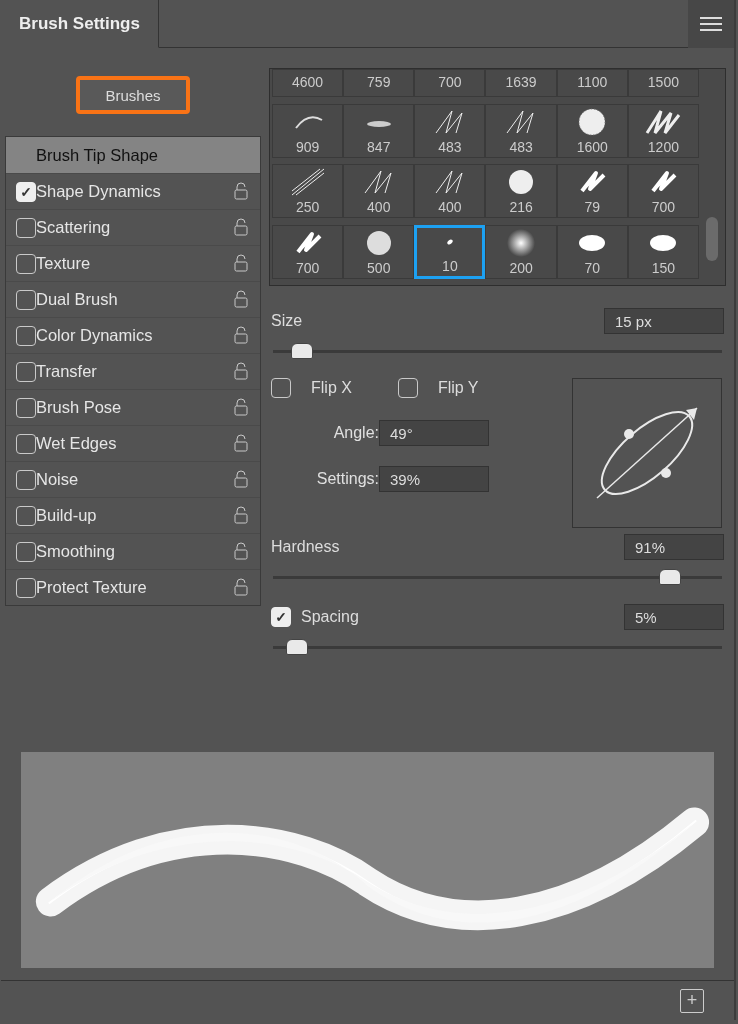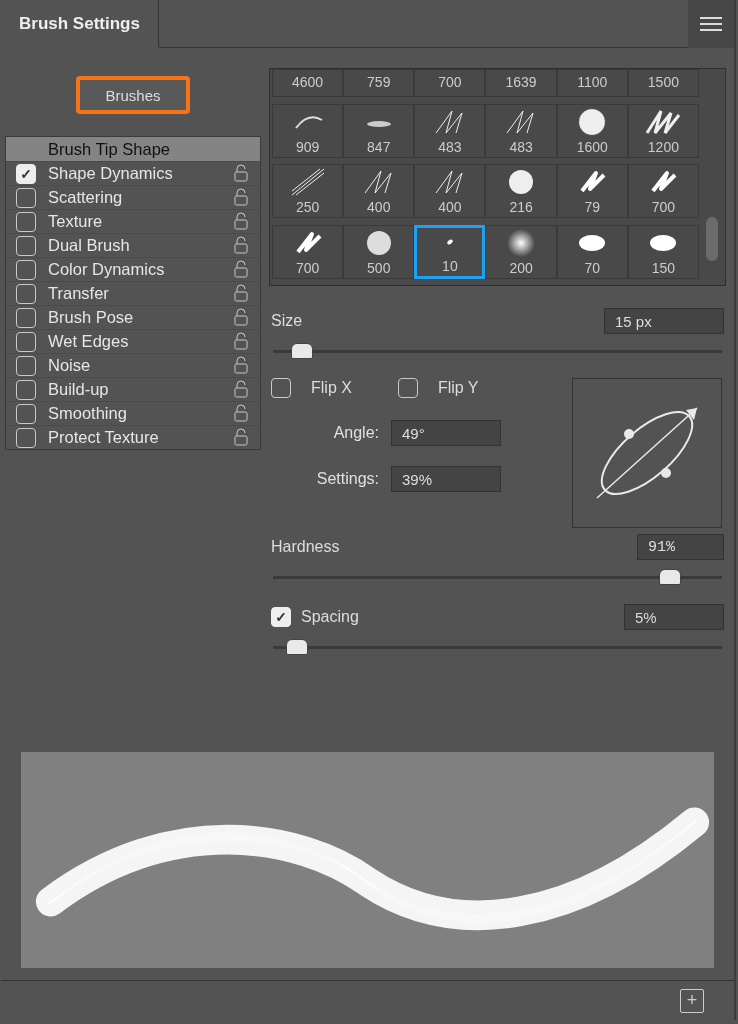--- a/index.html
+++ b/index.html
@@ -7,21 +7,21 @@
   .panel { width: 735px; height: 1020px; margin-left:1px; background: #535353; display: flex; flex-direction: column; border-right:2px solid #3c3c3c;}
   .header { display:flex; align-items:center; height:48px; border-bottom:1px solid #333;}
   .tab { height:48px; background:#535353; color:#eee; font-weight:bold; font-size:17px; padding:14px 18px; border-right:1px solid #333; border-bottom:1px solid #535353;}
   .tab-rest { flex:1; background:#474747;}
   .hamburger { width:46px; height:48px; background:#474747; display:flex; align-items:center; justify-content:center;}
   .hamburger svg{stroke:#ddd}
   .body { flex:1; display:flex; padding:16px 4px 0 4px;}
   .left { width:260px; padding:4px 4px 0 0;}
   .brushes-btn { display:block; margin:8px auto 22px auto; width:114px; height:38px; background:#595959; border:4px solid #f97316; color:#ddd; font-size:15px; border-radius:4px;}
   .options { border:1px solid #3a3a3a;}
-  .opt { display:flex; align-items:center; height:24px; padding:0 6px 0 10px; gap:12px; border-top:1px solid #4a4a4a;justify-content:flex-end;}
+  .opt { display:flex; align-items:center; height:36px; padding:0 6px 0 10px; border-top:1px solid #4a4a4a;justify-content:flex-end;}
   .opt:first-child{border-top:none}
   .opt.sel { background:#848484;}
   .chk { width:20px; height:20px; border:1.5px solid #c9c9c9; border-radius:4px; flex:0 0 20px; display:flex; align-items:center; justify-content:center; background:#535353;}
   .chk.on { background:#eee; border-color:#eee;}
   .chk.on::after{content:"✓"; color:#333; font-size:14px; font-weight:bold;}
   .indent { width:20px; flex:0 0 20px;}
   .opt span.label { flex:1; font-size:16.5px; color:#e6e6e6;}
   .opt.sel span.label{color:#111; font-weight:500}
   .lock { width:20px; height:22px; margin-right:2px;}
   .lock svg{stroke:#c9c9c9; fill:none}
@@ -37,21 +37,21 @@
   .ctrl { margin-top:22px; }
   .row { display:flex; align-items:center; margin:0 2px 8px 2px;}
   .row .lbl { font-size:16px; color:#ddd;}
   .val-box { background:#444; border:1px solid #333; color:#ddd; font-size:15px; padding:3px 10px; min-width:70px; height:26px;}
   .spacer-flex{flex:1}
   .slider { position:relative; height:18px; margin:6px 4px 18px 4px;}
   .slider .track { position:absolute; top:8px; left:0; right:0; height:3px; background:#3a3a3a;}
   .slider .handle { position:absolute; top:1px; width:22px; height:16px; background:#e9e9e9; border:1px solid #444; border-radius:6px 6px 2px 2px;}
   .anglegroup { display:flex; gap:22px; align-items:flex-start;}
   .anglegroup .fields{flex:1}
-  .mini-row{display:flex; align-items:center; gap:12px; margin-bottom:20px;}
+  .mini-row{display:flex; align-items:center; margin-bottom:20px;}
   .mini-row .lbl{width:110px; text-align:right; font-size:16px}
   .angle-wheel{width:150px; height:150px; border:1px solid #333; display:flex; align-items:center; justify-content:center; margin-right:4px;}
   .preview { height:216px; margin:54px 20px 12px 20px; background:#808080;}
   .preview svg{width:100%; height:100%}
   .footer { height:40px; border-top:1px solid #333; display:flex; align-items:center; justify-content:flex-end; padding-right:30px;}
   .newbtn{width:24px;height:24px;border:1.5px solid #ccc; display:flex;align-items:center;justify-content:center;color:#ccc;font-size:18px;border-radius:2px;}
 </style>
 </head>
 <body>
 
@@ -378,21 +378,21 @@
               <polygon points="115,20 104,22 112,32" fill="#e9e9e9"></polygon>
               <circle cx="47" cy="46" r="5" fill="#e9e9e9"></circle>
               <circle cx="84" cy="85" r="5" fill="#e9e9e9"></circle>
             </svg>
           </div>
         </div>
 
         <div class="row" style="margin-top:6px">
           <span class="lbl">Hardness</span>
           <span class="spacer-flex"></span>
-          <input class="val-box" style="width: 87px; font-family: Liberation Mono, monospace;" value="91%">
+          <input class="val-box" style="width: 100px;" value="91%">
         </div>
         <div class="slider">
             <div class="track"></div>
             <div class="handle" id="h-hard" style="left: 86%;"></div>
           </div>
 
         <div class="row">
           <div class="chk on"></div>
           <span style="width:10px"></span>
           <span class="lbl">Spacing</span>

